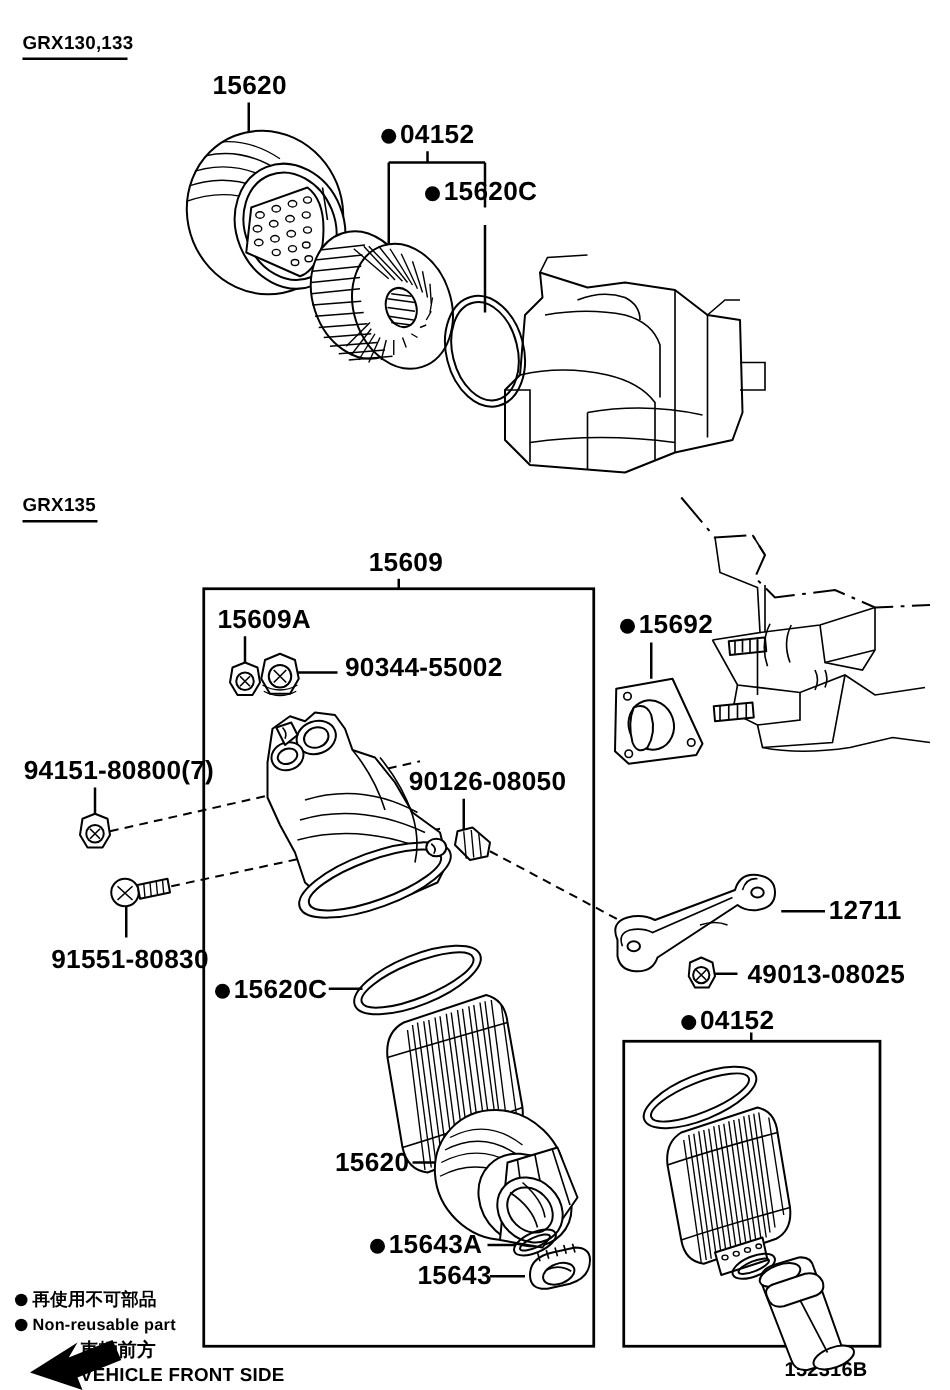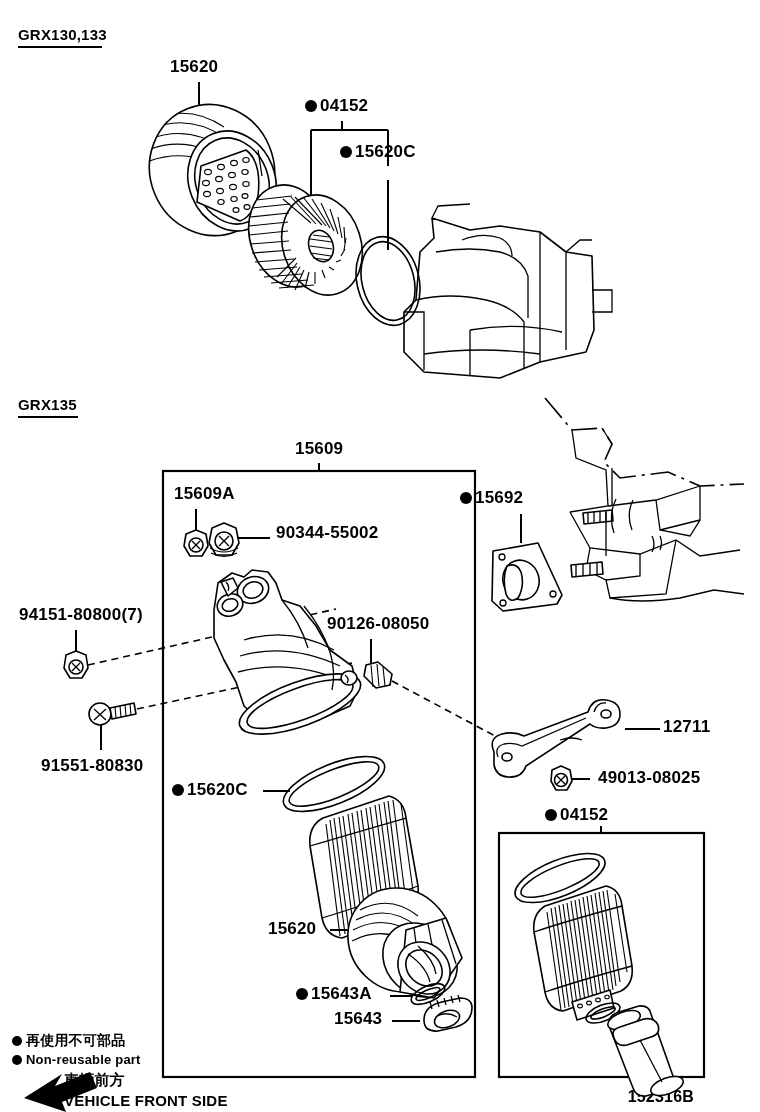--- a/index.html
+++ b/index.html
@@ -2,21 +2,21 @@
 <html><head>
 <meta charset="utf-8">
 <style>
   html,body{margin:0;padding:0;background:#ffffff;}
   body{width:760px;height:1112px;position:relative;overflow:hidden;
        font-family:"Liberation Sans",sans-serif;color:#000;}
   #sheet{position:absolute;left:0;top:0;width:760px;height:1112px;}
   svg.layer{position:absolute;left:0;top:0;width:760px;height:1112px;overflow:visible;}
   .lbl{position:absolute;font-family:"Liberation Sans",sans-serif;font-weight:bold;
        white-space:nowrap;line-height:1;letter-spacing:0.2px;}
-  .num{font-size:17px;}
+  .num{font-size:21px;}
   .grp{font-size:15px;font-weight:bold;}
   .legend-jp{font-size:14px;font-family:"DejaVu Sans",sans-serif;font-weight:bold;}
   .legend-en{font-size:13px;font-weight:bold;}
   .frontjp{font-size:15px;font-family:"DejaVu Sans",sans-serif;font-weight:bold;}
   .fronten{font-size:15px;font-weight:bold;}
   .code{font-size:16px;font-weight:bold;}
   .dot{display:inline-block;width:12px;height:12px;border-radius:50%;
        background:#000;margin-right:3px;vertical-align:-1px;}
   .dot-sm{display:inline-block;width:10px;height:10px;border-radius:50%;
        background:#000;margin-right:4px;vertical-align:-1px;}
@@ -51,21 +51,21 @@
 
   <div class="lbl grp" style="left:18px;top:397px;">GRX135</div>
   <div class="uline" style="left:18px;top:416px;width:60px;"></div>
 
   <div class="lbl num" style="left:295px;top:440px;">15609</div>
 
   <div class="lbl num" style="left:174px;top:485px;text-align:right;">15609A</div>
 
   <div class="lbl num" style="left:276px;top:524px;">90344-55002</div>
 
-  <div class="lbl num" style="left:460px;top:489px;text-align:center;">
+  <div class="lbl num" style="left:496px;top:489px;text-align:center;">
     <span class="dot"></span><span>15692</span>
   </div>
 
   <div class="lbl num" style="left:19px;top:606px;">94151-80800(7)</div>
 
   <div class="lbl num" style="left:41px;top:757px;">91551-80830</div>
 
   <div class="lbl num" style="left:327px;top:615px;">90126-08050</div>
 
   <div class="lbl num" style="left:663px;top:718px;">12711</div>

